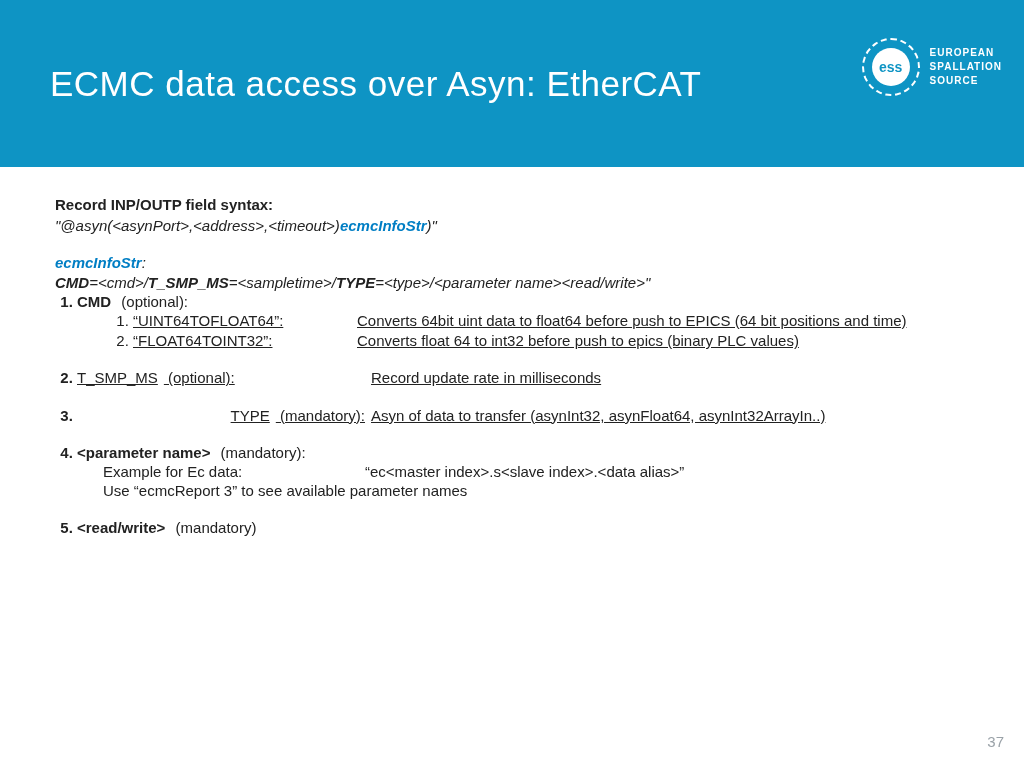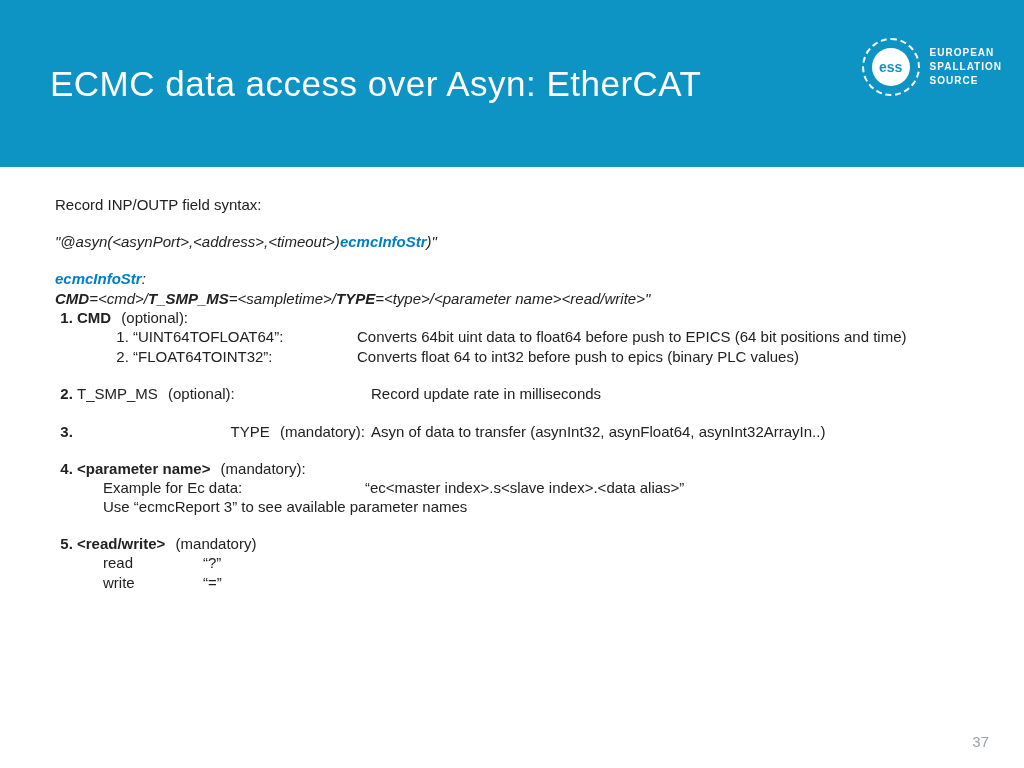--- a/index.html
+++ b/index.html
@@ -62,22 +62,22 @@
     letter-spacing: 1px;
     font-weight: 600;
   }
   .content {
     padding: 28px 55px 0 55px;
     color: #222;
     font-size: 15px;
     line-height: 1.28;
   }
   .section-heading {
-    font-weight: normal;
-    margin-bottom: 18px;
+    font-weight: bold;
+    margin-bottom: 2px;
   }
   .syntax-line {
     font-style: italic;
     margin-bottom: 18px;
   }
   .blue-bold {
     color: #007ec4;
     font-weight: bold;
     font-style: italic;
   }
@@ -99,40 +99,41 @@
     margin-bottom: 18px;
     font-weight: bold;
   }
   ol.main-list > li .li-body {
     font-weight: normal;
     padding-left: 6px;
   }
   .inner-row {
     display: flex;
     font-weight: normal;
+    text-decoration: underline;
   }
   .inner-list {
     padding-left: 56px;
     font-weight: normal;
   }
   .inner-list li {
     font-weight: normal;
     margin-bottom: 1px;
   }
   .col1b { width: 224px; flex-shrink: 0; }
   .indent-block {
     padding-left: 26px;
     font-weight: normal;
   }
   .indent-row { display: flex; }
   .rw-col1 { width: 100px; flex-shrink: 0; }
   .page-num {
     position: absolute;
     bottom: 18px;
-    right: 35px;
+    right: 20px;
     color: #9aa2a8;
     font-size: 15px;
   }
 </style>
 </head>
 <body>
 
 <div class="header">
   <div class="title">ECMC data access over Asyn: EtherCAT</div>
   <div class="logo-block">
@@ -207,29 +208,19 @@
         <div class="indent-row">
           <div style="width:262px;flex-shrink:0;">Example for Ec data:</div>
           <div>“ec&lt;master index&gt;.s&lt;slave index&gt;.&lt;data alias&gt;”</div>
         </div>
         <div>Use “ecmcReport 3” to see available parameter names</div>
       </div>
     </li>
 
     <li>
       <span>&lt;read/write&gt;</span><span class="li-body"> (mandatory)</span>
-      <div class="indent-block">
-        <div class="indent-row">
-          <div class="rw-col1">read</div>
-          <div>“?”</div>
-        </div>
-        <div class="indent-row">
-          <div class="rw-col1">write</div>
-          <div>“=”</div>
-        </div>
-      </div>
     </li>
 
   </ol>
 
 </div>
 
 <div class="page-num">37</div>
 
 </body></html>

